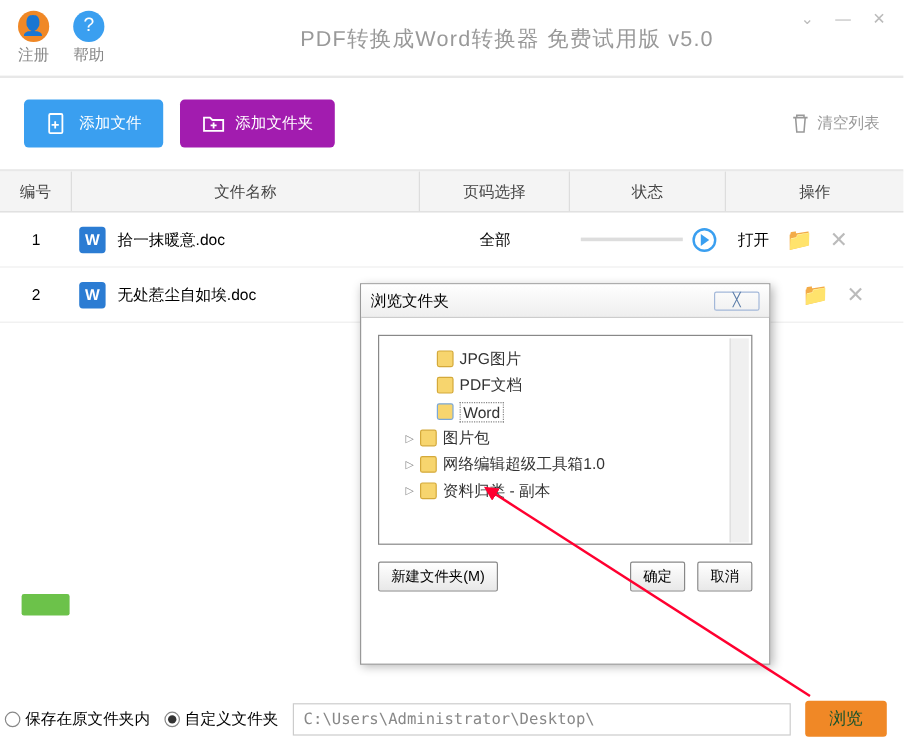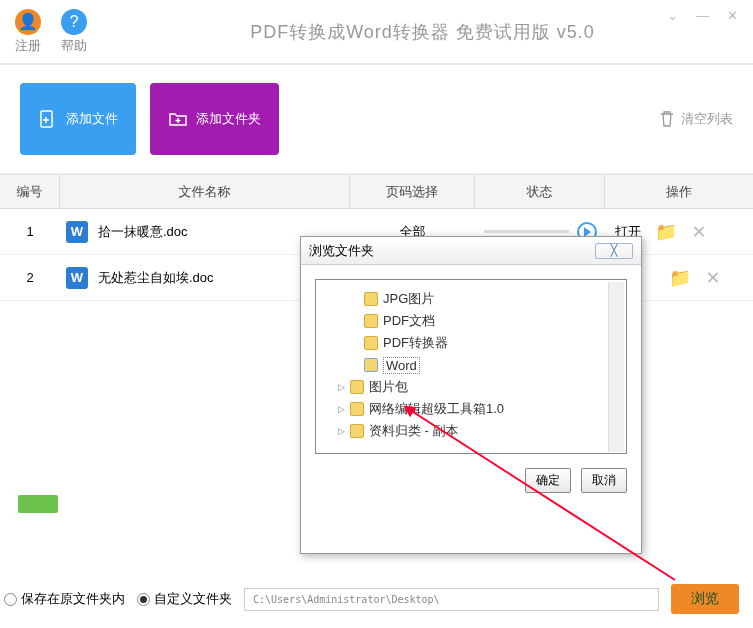--- a/index.html
+++ b/index.html
@@ -3,21 +3,21 @@
 <meta charset="utf-8">
 <style>
 *{margin:0;padding:0;box-sizing:border-box;font-family:"Microsoft YaHei",Arial,sans-serif;font-size:13px}
 body{background:#fff;width:753px;height:628px;position:relative;overflow:hidden}
 .titlebar{height:65px;display:flex;align-items:center;border-bottom:2px solid #e8e8e8;padding:0 15px;position:relative}
 .tb-item{display:flex;flex-direction:column;align-items:center;margin-right:20px;color:#888}
 .tb-icon{width:26px;height:26px;border-radius:50%;display:flex;align-items:center;justify-content:center;font-size:16px;color:#fff;margin-bottom:2px}
 .app-title{flex:1;text-align:center;font-size:18px;color:#999;font-weight:400;letter-spacing:1px}
 .win-ctrl{position:absolute;right:15px;top:8px;display:flex;gap:18px;color:#bbb}
 .toolbar{padding:18px 20px;display:flex;align-items:center;border-bottom:2px solid #e8e8e8}
-.btn{display:flex;align-items:center;gap:8px;padding:26px 18px;border-radius:4px;color:#fff;font-size:16px;cursor:pointer;border:none}
+.btn{display:flex;align-items:center;gap:8px;padding:10px 18px;border-radius:4px;color:#fff;font-size:16px;cursor:pointer;border:none}
 .btn-blue{background:#3a9ff0}
 .btn-orange{background:#a21caf;margin-left:14px}
 .clear{margin-left:auto;display:flex;align-items:center;gap:6px;color:#999;cursor:pointer}
 .table-head{display:flex;background:#f4f4f4;border-bottom:1px solid #ddd;height:34px;align-items:center;color:#444}
 .table-head>div{text-align:center;border-right:1px solid #ddd;height:100%;display:flex;align-items:center;justify-content:center}
 .c-no{width:60px}.c-name{width:290px}.c-page{width:125px}.c-stat{width:130px}.c-op{flex:1;border-right:none!important}
 .row{display:flex;height:46px;align-items:center;border-bottom:1px solid #eee}
 .row>div{display:flex;align-items:center}
 .word-icon{width:22px;height:22px;background:#2b7cd3;border-radius:3px;color:#fff;font-weight:bold;display:flex;align-items:center;justify-content:center;font-size:13px;margin:0 10px 0 6px}
 .prog{width:85px;height:3px;background:#ddd}
@@ -31,21 +31,21 @@
 .tree-item{display:flex;align-items:center;height:22px;font-size:12px;color:#333}
 .fold{width:14px;height:14px;background:#f7d56e;border:1px solid #d4a93a;border-radius:2px;margin-right:5px}
 .exp{color:#888;width:12px;font-size:9px}
 .hl{border:1px solid #7aa7d8}
 .dlg-btns{display:flex;gap:10px;padding:0 14px;justify-content:flex-start}
 .dlg-btn{padding:3px 10px;border:1px solid #888;background:linear-gradient(#fff,#e8e8e8);font-size:12px;cursor:pointer;border-radius:2px}
 .bottom{position:absolute;bottom:14px;left:4px;right:14px;display:flex;align-items:center;gap:12px;font-size:13px}
 .radio{display:flex;align-items:center;gap:4px}
 .rcircle{width:13px;height:13px;border:1px solid #888;border-radius:50%;display:flex;align-items:center;justify-content:center}
 .rdot{width:7px;height:7px;background:#333;border-radius:50%}
-.path{flex:1;border:1px solid #ccc;padding:5px 8px;color:#888;font-family:monospace;font-size:10px}
+.path{flex:1;border:1px solid #ccc;padding:5px 8px;color:#888;font-family:monospace;font-size:13px}
 .browse{background:#f08826;color:#14532d;padding:6px 20px;border:none;border-radius:3px;cursor:pointer;font-size:14px}
 .green-peek{position:absolute;left:18px;top:495px;width:40px;height:18px;background:#6cc24a;border-radius:2px}
 .arrow-svg{position:absolute;left:395px;top:400px;pointer-events:none}
 .scroll-track{position:absolute;right:2px;top:2px;width:16px;height:170px;background:#f0f0f0;border-left:1px solid #ddd}
 </style>
 </head>
 <body>
 
 <div class="titlebar">
   <div class="tb-item">
@@ -141,25 +141,20 @@
           <span class="fold"></span>
           <span>JPG图片</span>
         </div>
         <div class="tree-item" style="padding-left: 28px;">
           <span class="exp"></span>
           <span class="fold"></span>
           <span>PDF文档</span>
         </div>
         <div class="tree-item" style="padding-left: 28px;">
           <span class="exp"></span>
-          <span class="fold"></span>
-          <span>PDF转换器</span>
-        </div>
-        <div class="tree-item" style="padding-left: 28px;">
-          <span class="exp"></span>
           <span class="fold hl"></span>
           <span style="border: 1px dotted rgb(136, 136, 136); padding: 0px 2px;">Word</span>
         </div>
         <div class="tree-item" style="padding-left: 14px;">
           <span class="exp">▷</span>
           <span class="fold"></span>
           <span>图片包</span>
         </div>
         <div class="tree-item" style="padding-left: 14px;">
           <span class="exp">▷</span>
@@ -168,20 +163,21 @@
         </div>
         <div class="tree-item" style="padding-left: 14px;">
           <span class="exp">▷</span>
           <span class="fold"></span>
           <span>资料归类 - 副本</span>
         </div>
       </div>
     <div class="scroll-track"></div>
   </div>
   <div class="dlg-btns">
+    <button class="dlg-btn">新建文件夹(M)</button>
     <div style="flex:1"></div>
     <button class="dlg-btn">确定</button>
     <button class="dlg-btn">取消</button>
   </div>
 </div>
 
 <svg class="arrow-svg" width="300" height="190">
   <defs>
       <marker id="ah" markerWidth="10" markerHeight="10" refX="2" refY="3" orient="auto">
         <path d="M0,0 L6,3 L0,6 z" fill="#ff0030"></path>

